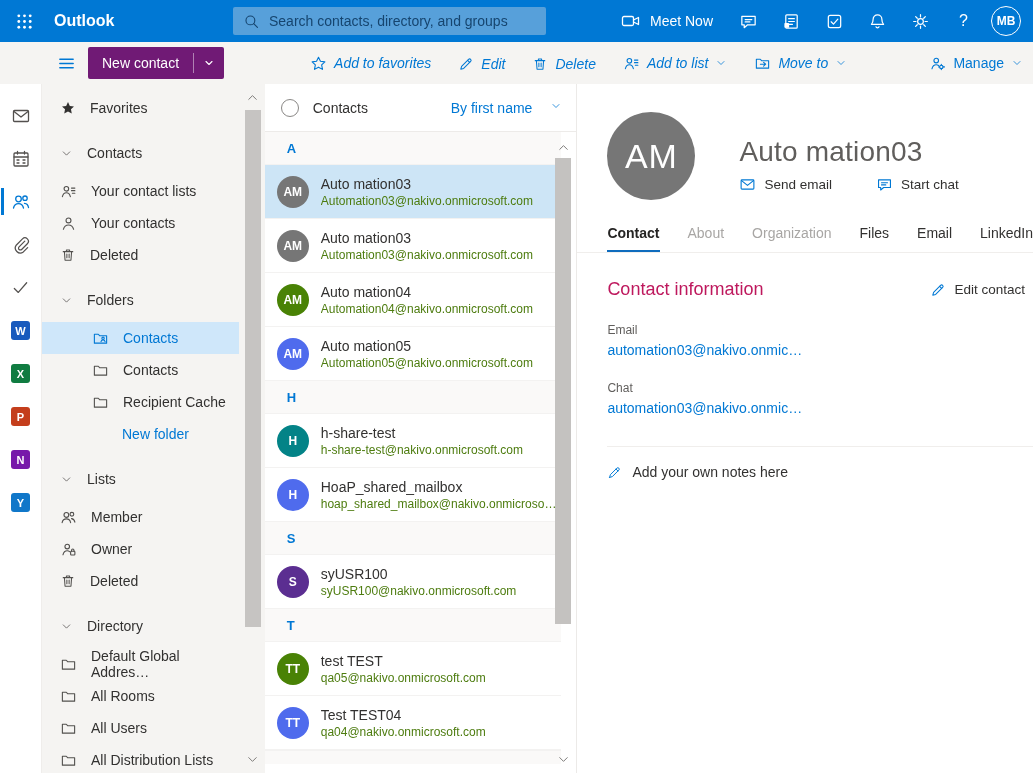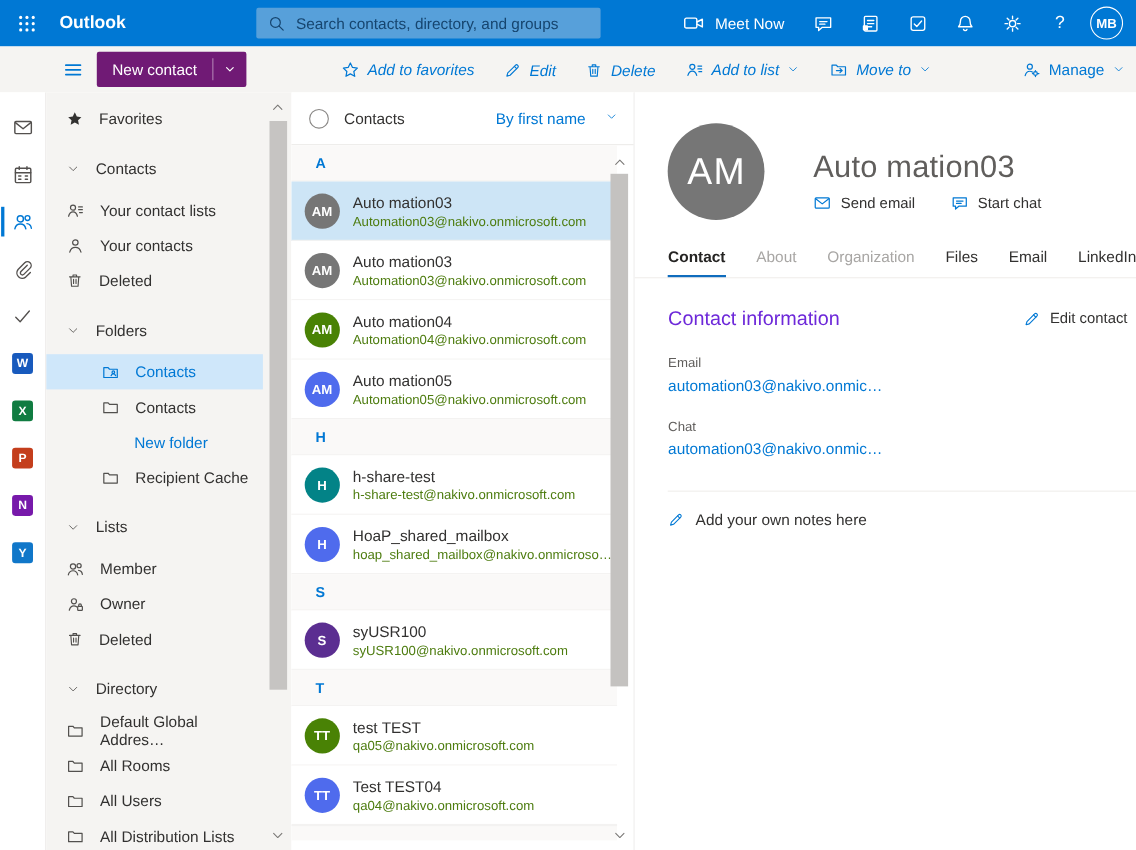--- a/index.html
+++ b/index.html
@@ -83,30 +83,30 @@
   .lp-dn { position:absolute; bottom:6px; left:2px; color:#7a7876; }
   .lp-thumb { position:absolute; top:26px; left:1px; width:16px; height:466px; background:#c4c2c0; }
 
   
   .detail { flex:1; background:#fff; padding:28px 0 0 30px; position:relative; }
   .d-head { display:flex; gap:44px; }
   .avatar88 { width:88px; height:88px; border-radius:50%; background:#767676; color:#fff; font-size:34px;
     display:flex; align-items:center; justify-content:center; position:relative; flex:none; letter-spacing:1px; }
   .d-name-col { margin-top:24px; }
   .d-name { font-size:28px; font-weight:300; color:#605e5c; letter-spacing:.2px; }
-  .d-actions { display:flex; gap:32px; margin-top:8px; }
+  .d-actions { display:flex; gap:44px; margin-top:8px; }
   .d-action { display:flex; align-items:center; gap:8px; font-size:13.5px; color:#323130; cursor:pointer; }
   .d-action .ic { color:#0078d4; display:flex; }
   .d-tabs { display:flex; gap:28px; margin-top:25px; font-size:14px; }
   .d-tab { padding-bottom:9px; color:#323130; cursor:pointer; }
   .d-tab.active { font-weight:700; color:#252423; border-bottom:2.5px solid #0f6cbd; }
   .d-tab.disabled { color:#a8a6a4; cursor:default; }
   .d-tabline { border-bottom:1px solid #f0eeec; margin-left:-30px; }
   .d-sechead { display:flex; align-items:center; justify-content:space-between; margin-top:26px; padding-right:8px; }
-  .d-sectitle { font-size:18px; color:#6d28d9; }
+  .d-sectitle { font-size:18px; color:#be185d; }
   .d-edit { display:flex; align-items:center; gap:8px; font-size:13.5px; color:#323130; cursor:pointer; }
   .d-edit .ic { color:#0078d4; display:flex; }
   .d-field { margin-top:23px; }
   .d-flabel { font-size:12px; color:#605e5c; margin-bottom:5px; }
   .d-fvalue { font-size:14px; color:#0078d4; cursor:pointer; }
   .d-div2 { border-bottom:1px solid #f0eeec; margin-top:30px; margin-right:0; }
   .d-noteslabel { margin-top:36px; font-size:12px; color:#605e5c; }
   .d-notes { margin-top:17px; display:flex; align-items:center; gap:10px; font-size:14px; color:#323130; cursor:pointer; }
   .d-notes .ic { color:#0078d4; display:flex; }
 </style>
@@ -445,30 +445,30 @@
       <span>Contacts</span>
     </div>
     <div class="side-row side-item indent">
       <span class="ic">
           <svg class="i" width="17" height="17">
             <use href="#s-folder"></use>
           </svg>
         </span>
       <span>Contacts</span>
     </div>
+    <div class="side-row side-item indent">
+      <span class="ic">
+          <svg class="i" width="17" height="17">
+            <use href="#s-folder"></use>
+          </svg>
+        </span>
+      <span>Recipient Cache</span>
+    </div>
     <div class="side-row side-link">
       <span>New folder</span>
-    </div>
-    <div class="side-row side-item indent">
-      <span class="ic">
-          <svg class="i" width="17" height="17">
-            <use href="#s-folder"></use>
-          </svg>
-        </span>
-      <span>Recipient Cache</span>
     </div>
 
     <div class="side-row side-header">
       <svg class="i" width="13" height="13" style="color:#605e5c">
           <use href="#s-chev"></use>
         </svg>
       <span>Lists</span>
     </div>
     <div class="side-row side-item">
       <span class="ic">

